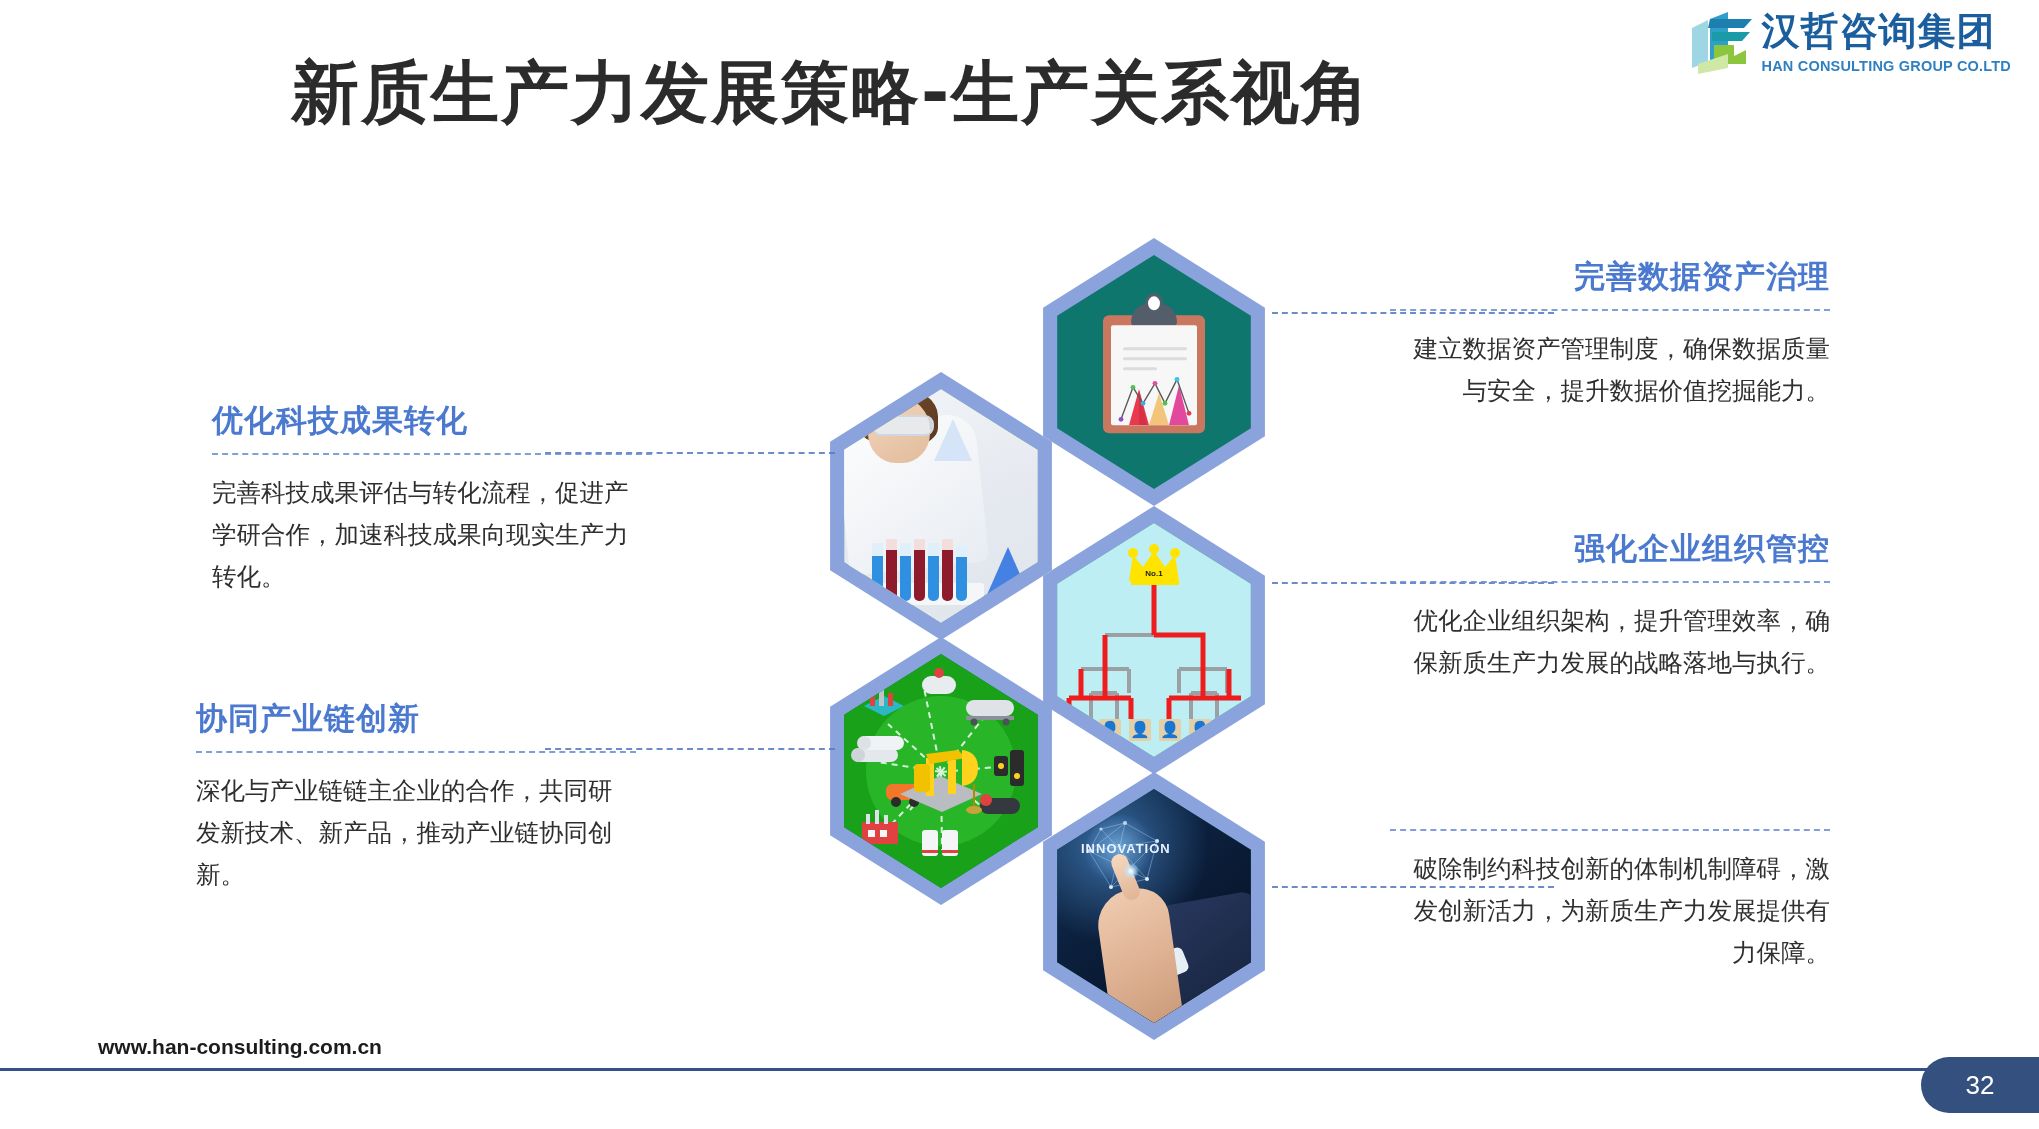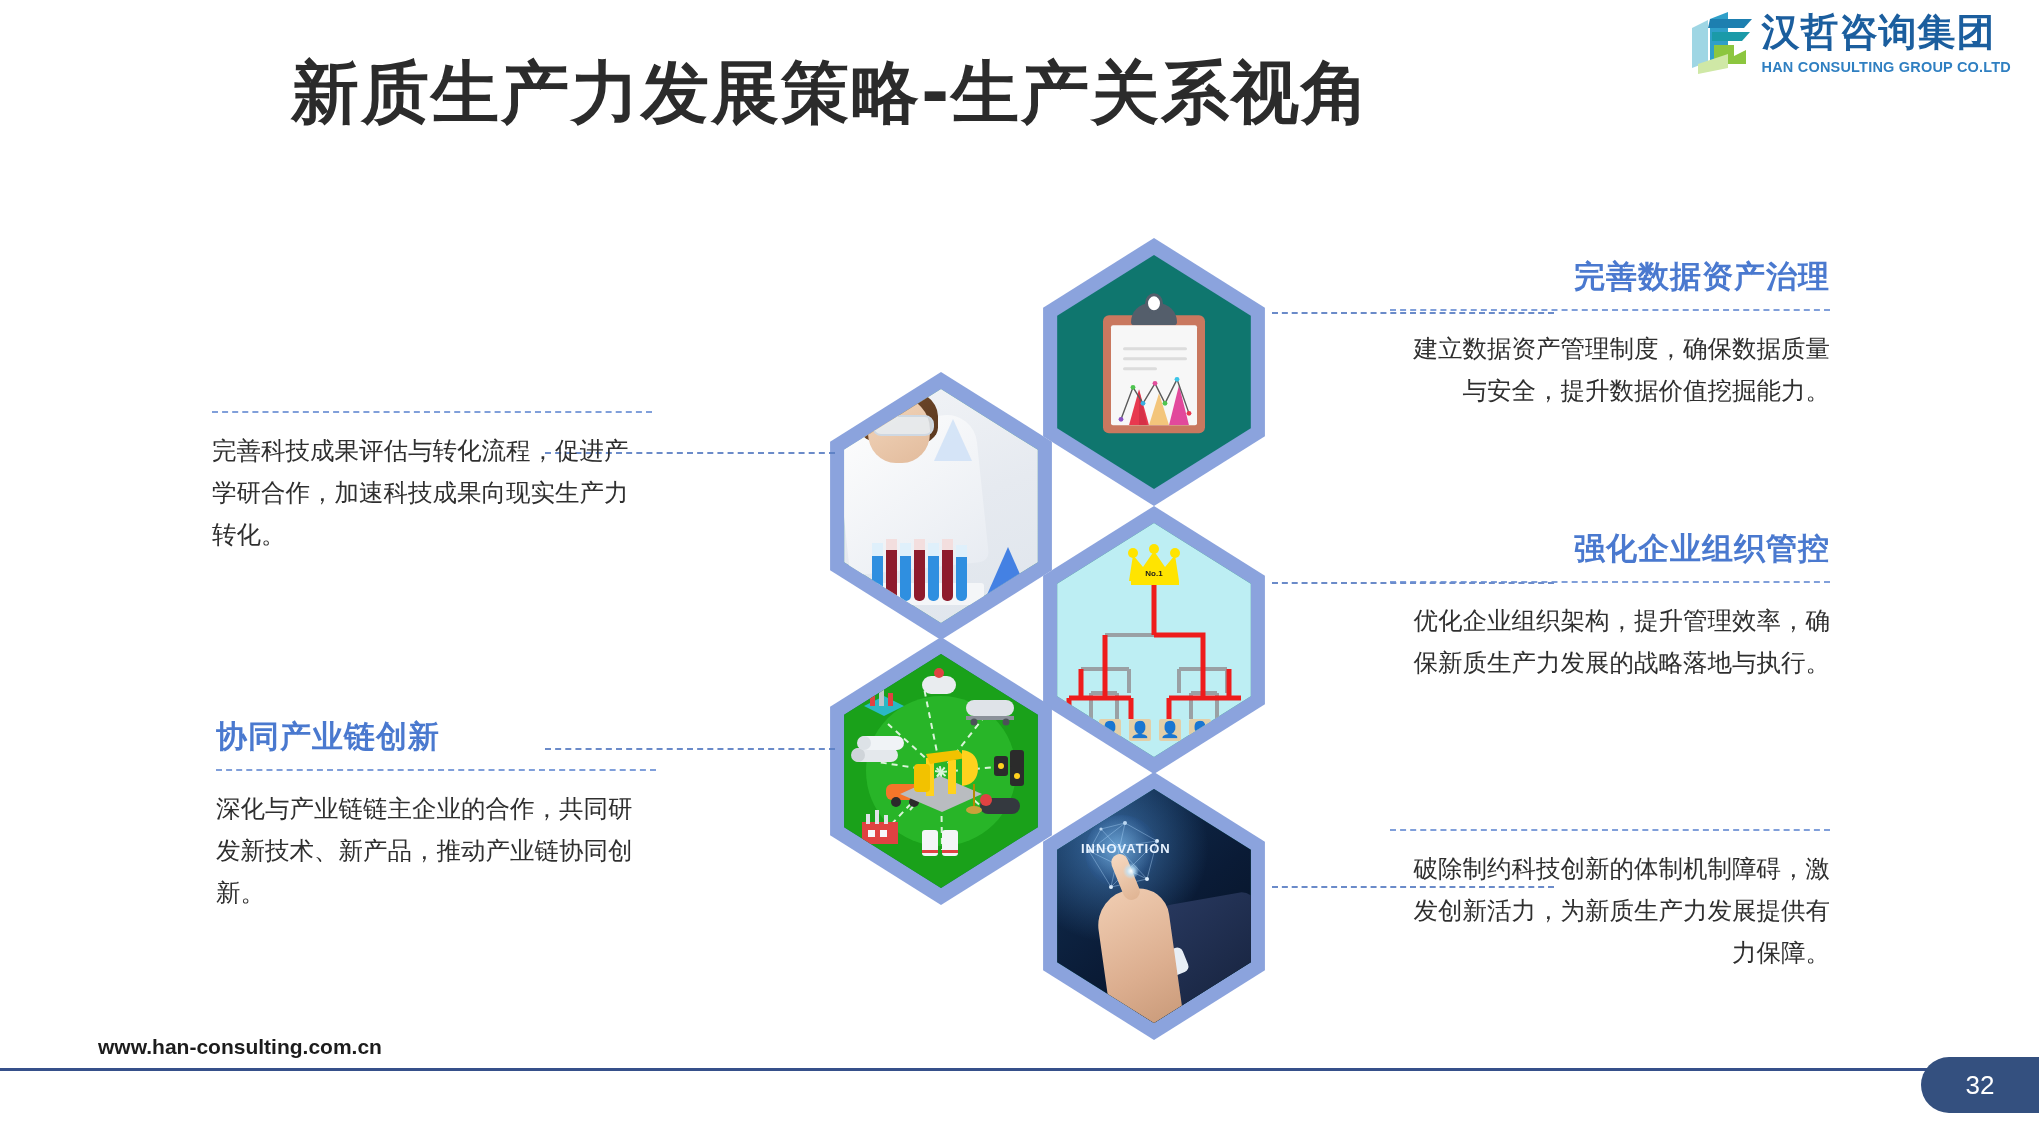--- a/index.html
+++ b/index.html
@@ -14,21 +14,21 @@
     overflow: hidden;
     font-family: "Liberation Sans", "DejaVu Sans", sans-serif;
   }
 
   
   #logo {
     position: absolute;
     top: 12px;
     right: 28px;
     display: flex;
-    align-items: flex-end;
+    align-items: center;
   }
   #logo .mark { width: 74px; height: 62px; }
   #logo .words { display: flex; flex-direction: column; line-height: 1; }
   #logo .cn {
     font-size: 38px;
     font-weight: bold;
     color: #1b5e9e;
     letter-spacing: 1px;
   }
   #logo .en {
@@ -581,25 +581,26 @@
   </div>
 </div>
 
 <div class="connector" style="left:1272px; top:312px; width:282px;"></div>
 <div class="connector" style="left:1272px; top:582px; width:282px;"></div>
 <div class="connector" style="left:1272px; top:886px; width:282px;"></div>
 <div class="connector" style="left:545px; top:452px; width:290px;"></div>
 <div class="connector" style="left:545px; top:748px; width:290px;"></div>
 
 <div class="block left" style="left:212px; top:400px;">
+  <div class="head">优化科技成果转化</div>
   <div class="rule"></div>
   <div class="body">完善科技成果评估与转化流程，促进产学研合作，加速科技成果向现实生产力转化。</div>
 </div>
 
-<div class="block left" style="left:216px; top:698px;margin-top:18px;">
+<div class="block left" style="left:196px; top:698px;">
   <div class="head">协同产业链创新</div>
   <div class="rule"></div>
   <div class="body">深化与产业链链主企业的合作，共同研发新技术、新产品，推动产业链协同创新。</div>
 </div>
 
 <div class="block right" style="left:1390px; top:256px;">
   <div class="head">完善数据资产治理</div>
   <div class="rule"></div>
   <div class="body">建立数据资产管理制度，确保数据质量与安全，提升数据价值挖掘能力。</div>
 </div>

